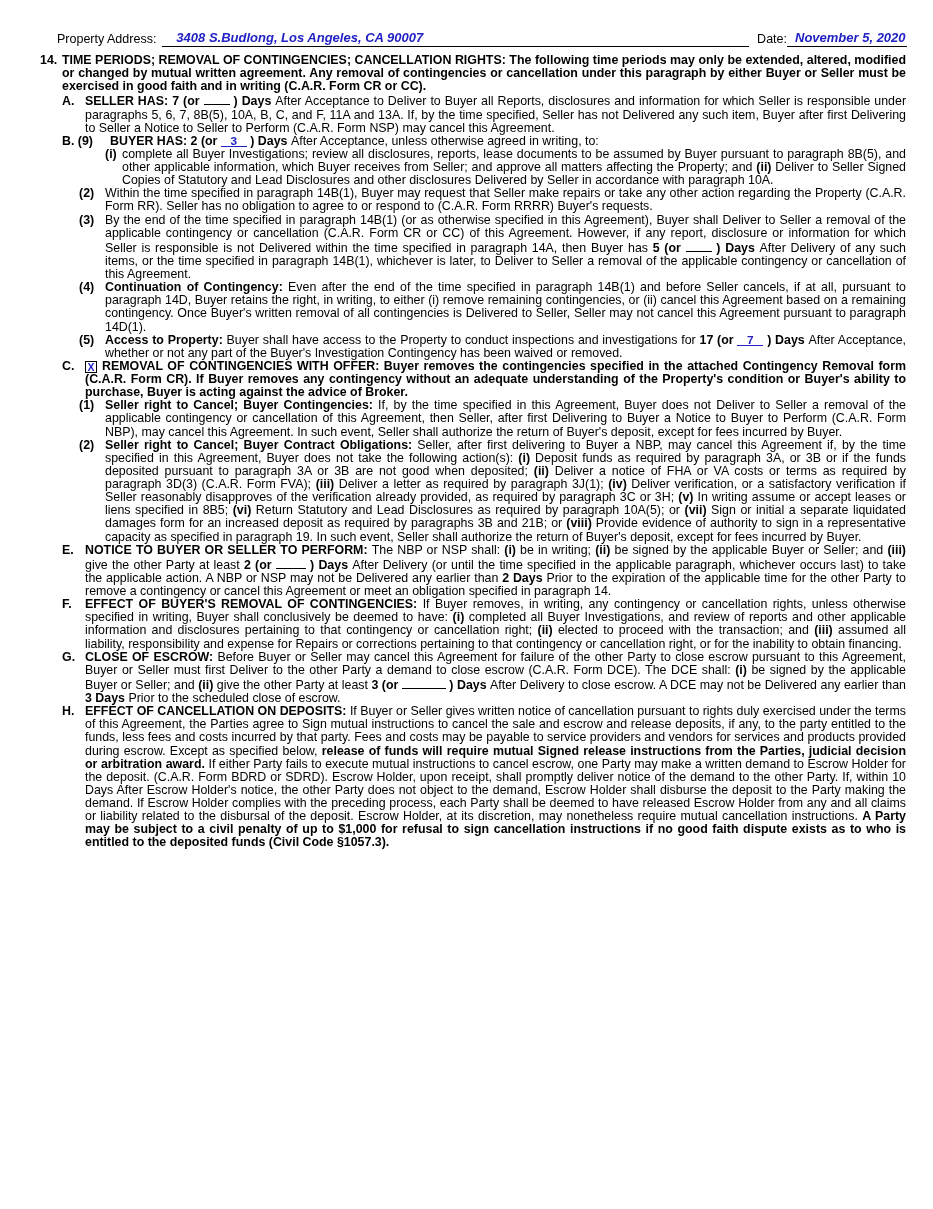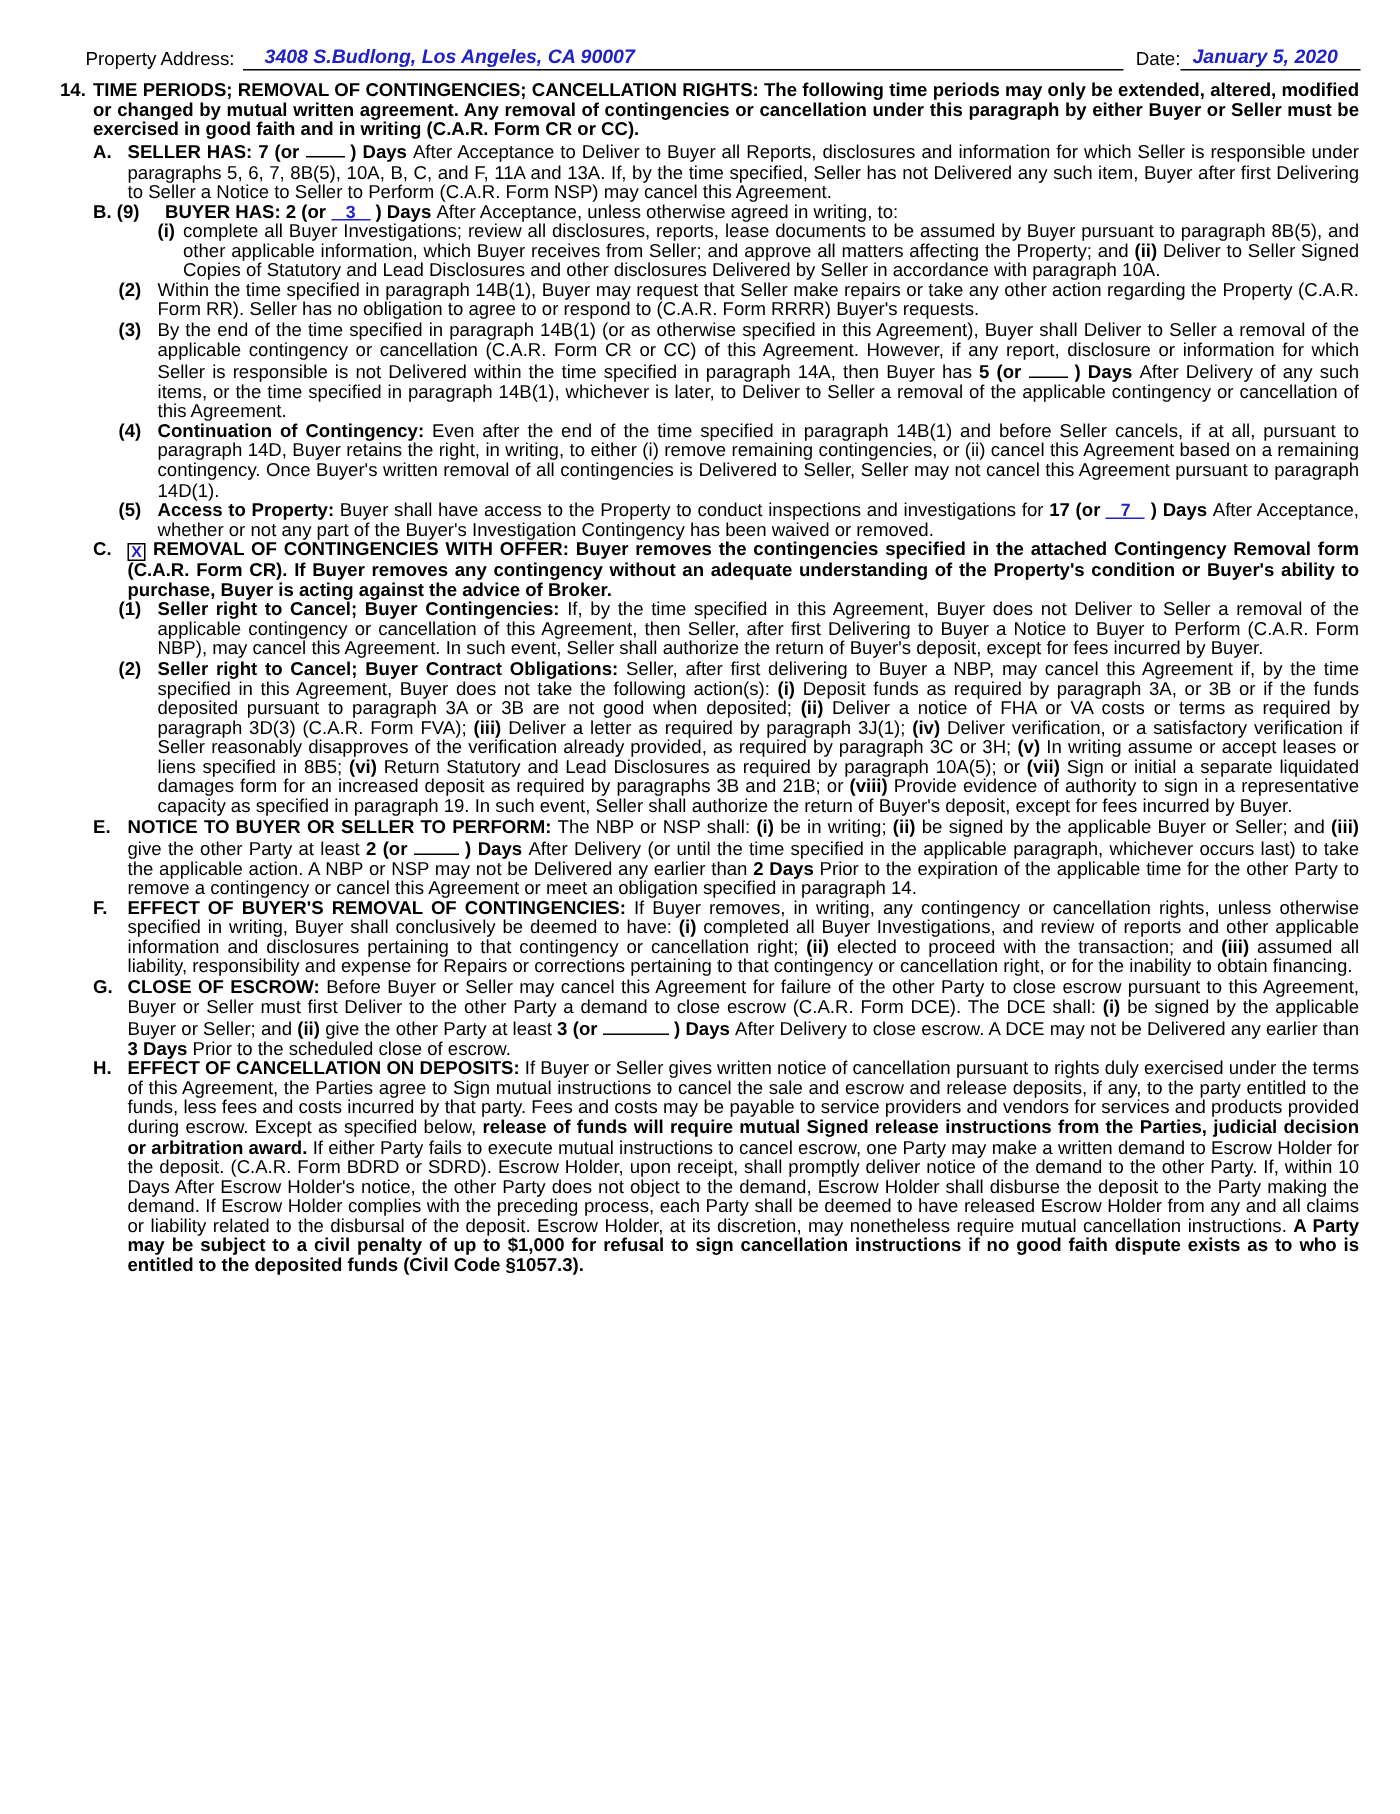--- a/index.html
+++ b/index.html
@@ -56,21 +56,21 @@
 </style>
 </head>
 <body>
 
 <div class="page">
 
   <div class="header">
     <span class="hdr-label">Property Address:</span>
     <span class="addr-field"><span class="blue-fill">3408 S.Budlong, Los Angeles, CA  90007</span></span>
     <span class="hdr-label">Date:</span>
-    <span class="date-field"><span class="blue-fill">January 5, 2020</span></span>
+    <span class="date-field"><span class="blue-fill">November 5, 2020</span></span>
   </div>
 
   <div class="body" id="paragraphs">
       <div class="para p-intro"><span class="label b">14.</span><span class="b">TIME PERIODS; REMOVAL OF CONTINGENCIES; CANCELLATION RIGHTS: The following time periods may only be extended, altered, modified or changed by mutual written agreement. Any removal of contingencies or cancellation under this paragraph by either Buyer or Seller must be exercised in good faith and in writing (C.A.R. Form CR or CC).</span></div>
       <div class="para lvl1"><span class="label b">A.</span><span class="b">SELLER HAS: 7 (or </span><span class="blank" style="width: 26px;"></span><span class="b"> ) Days </span><span>After Acceptance to Deliver to Buyer all Reports, disclosures and information for which Seller is responsible under paragraphs 5, 6, 7, 8B(5), 10A, B,  C, and F, 11A and 13A. If, by the time specified, Seller has not Delivered any such item, Buyer after first Delivering to  Seller a Notice to Seller to Perform (C.A.R. Form NSP) may cancel this Agreement.</span></div>
       <div class="para lvl1 bhead"><span class="label b">B. (9)</span><span class="b">BUYER HAS: 2 (or </span><span class="blank b blue" style="width: 26px;">3</span><span class="b"> ) Days </span><span>After Acceptance, unless otherwise agreed in writing, to:</span></div>
       <div class="para lvl3"><span class="label b">(i)</span><span>complete all Buyer Investigations; review all disclosures, reports, lease documents to be assumed by Buyer pursuant to paragraph 8B(5), and other applicable information, which Buyer receives from Seller; and approve all matters affecting the Property; and </span><span class="b">(ii) </span><span>Deliver to Seller Signed Copies of Statutory and Lead Disclosures and other disclosures Delivered by Seller in accordance with paragraph 10A.</span></div>
       <div class="para lvl2"><span class="label b">(2)</span><span>Within the time specified in paragraph 14B(1), Buyer may request that Seller make repairs or take any other action regarding the Property (C.A.R. Form RR). Seller has no obligation to agree to or respond to (C.A.R. Form RRRR) Buyer's requests.</span></div>
       <div class="para lvl2"><span class="label b">(3)</span><span>By the end of the time specified in paragraph 14B(1) (or as otherwise specified in this Agreement), Buyer shall Deliver to Seller a removal of the applicable contingency or cancellation (C.A.R. Form CR or CC) of this Agreement. However, if any report, disclosure or information for which Seller is responsible is not Delivered within the time specified in paragraph 14A, then Buyer has </span><span class="b">5 (or </span><span class="blank" style="width: 26px;"></span><span class="b"> ) Days </span><span>After Delivery of any such items, or the time specified in paragraph 14B(1), whichever is later, to Deliver to Seller a removal of the applicable contingency or cancellation of this Agreement.</span></div>
       <div class="para lvl2"><span class="label b">(4)</span><span class="b">Continuation of Contingency: </span><span>Even after the end of the time specified in paragraph 14B(1) and before Seller cancels, if at all, pursuant to paragraph 14D, Buyer retains the right, in writing, to either (i) remove remaining contingencies, or (ii) cancel this Agreement based on a remaining contingency. Once Buyer's written removal of all contingencies is Delivered to Seller, Seller may not cancel this Agreement pursuant to paragraph 14D(1).</span></div>

